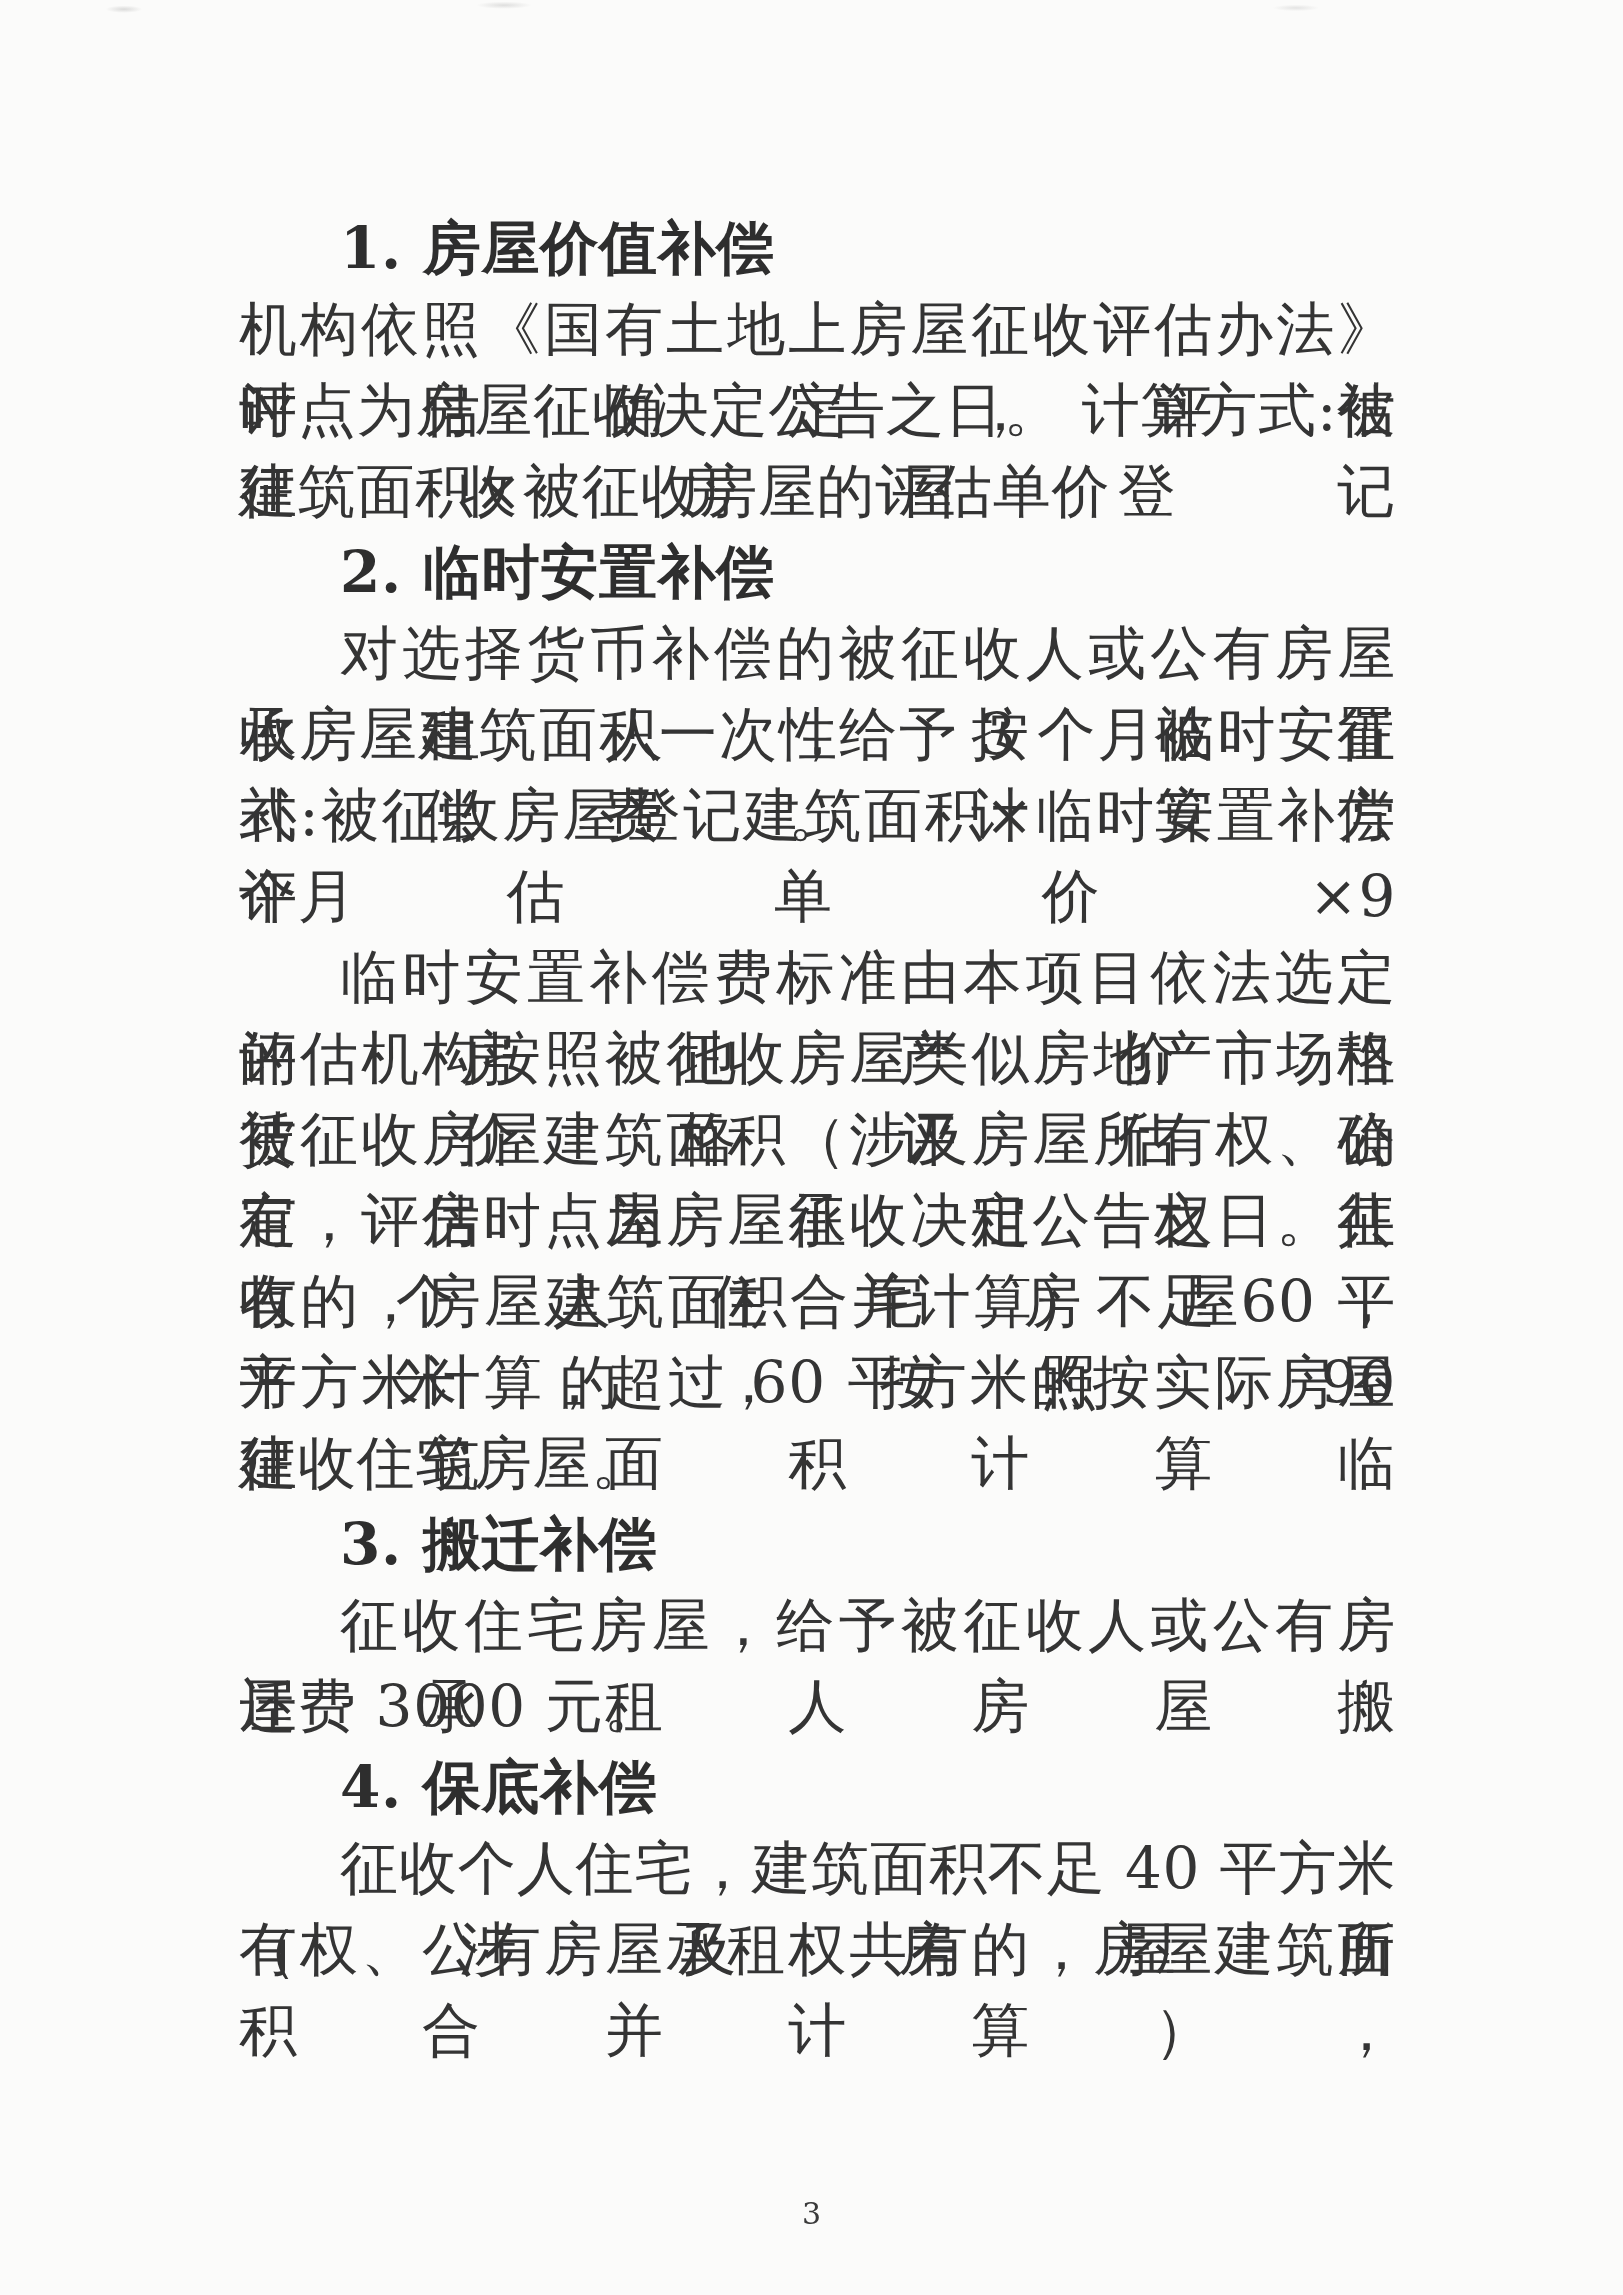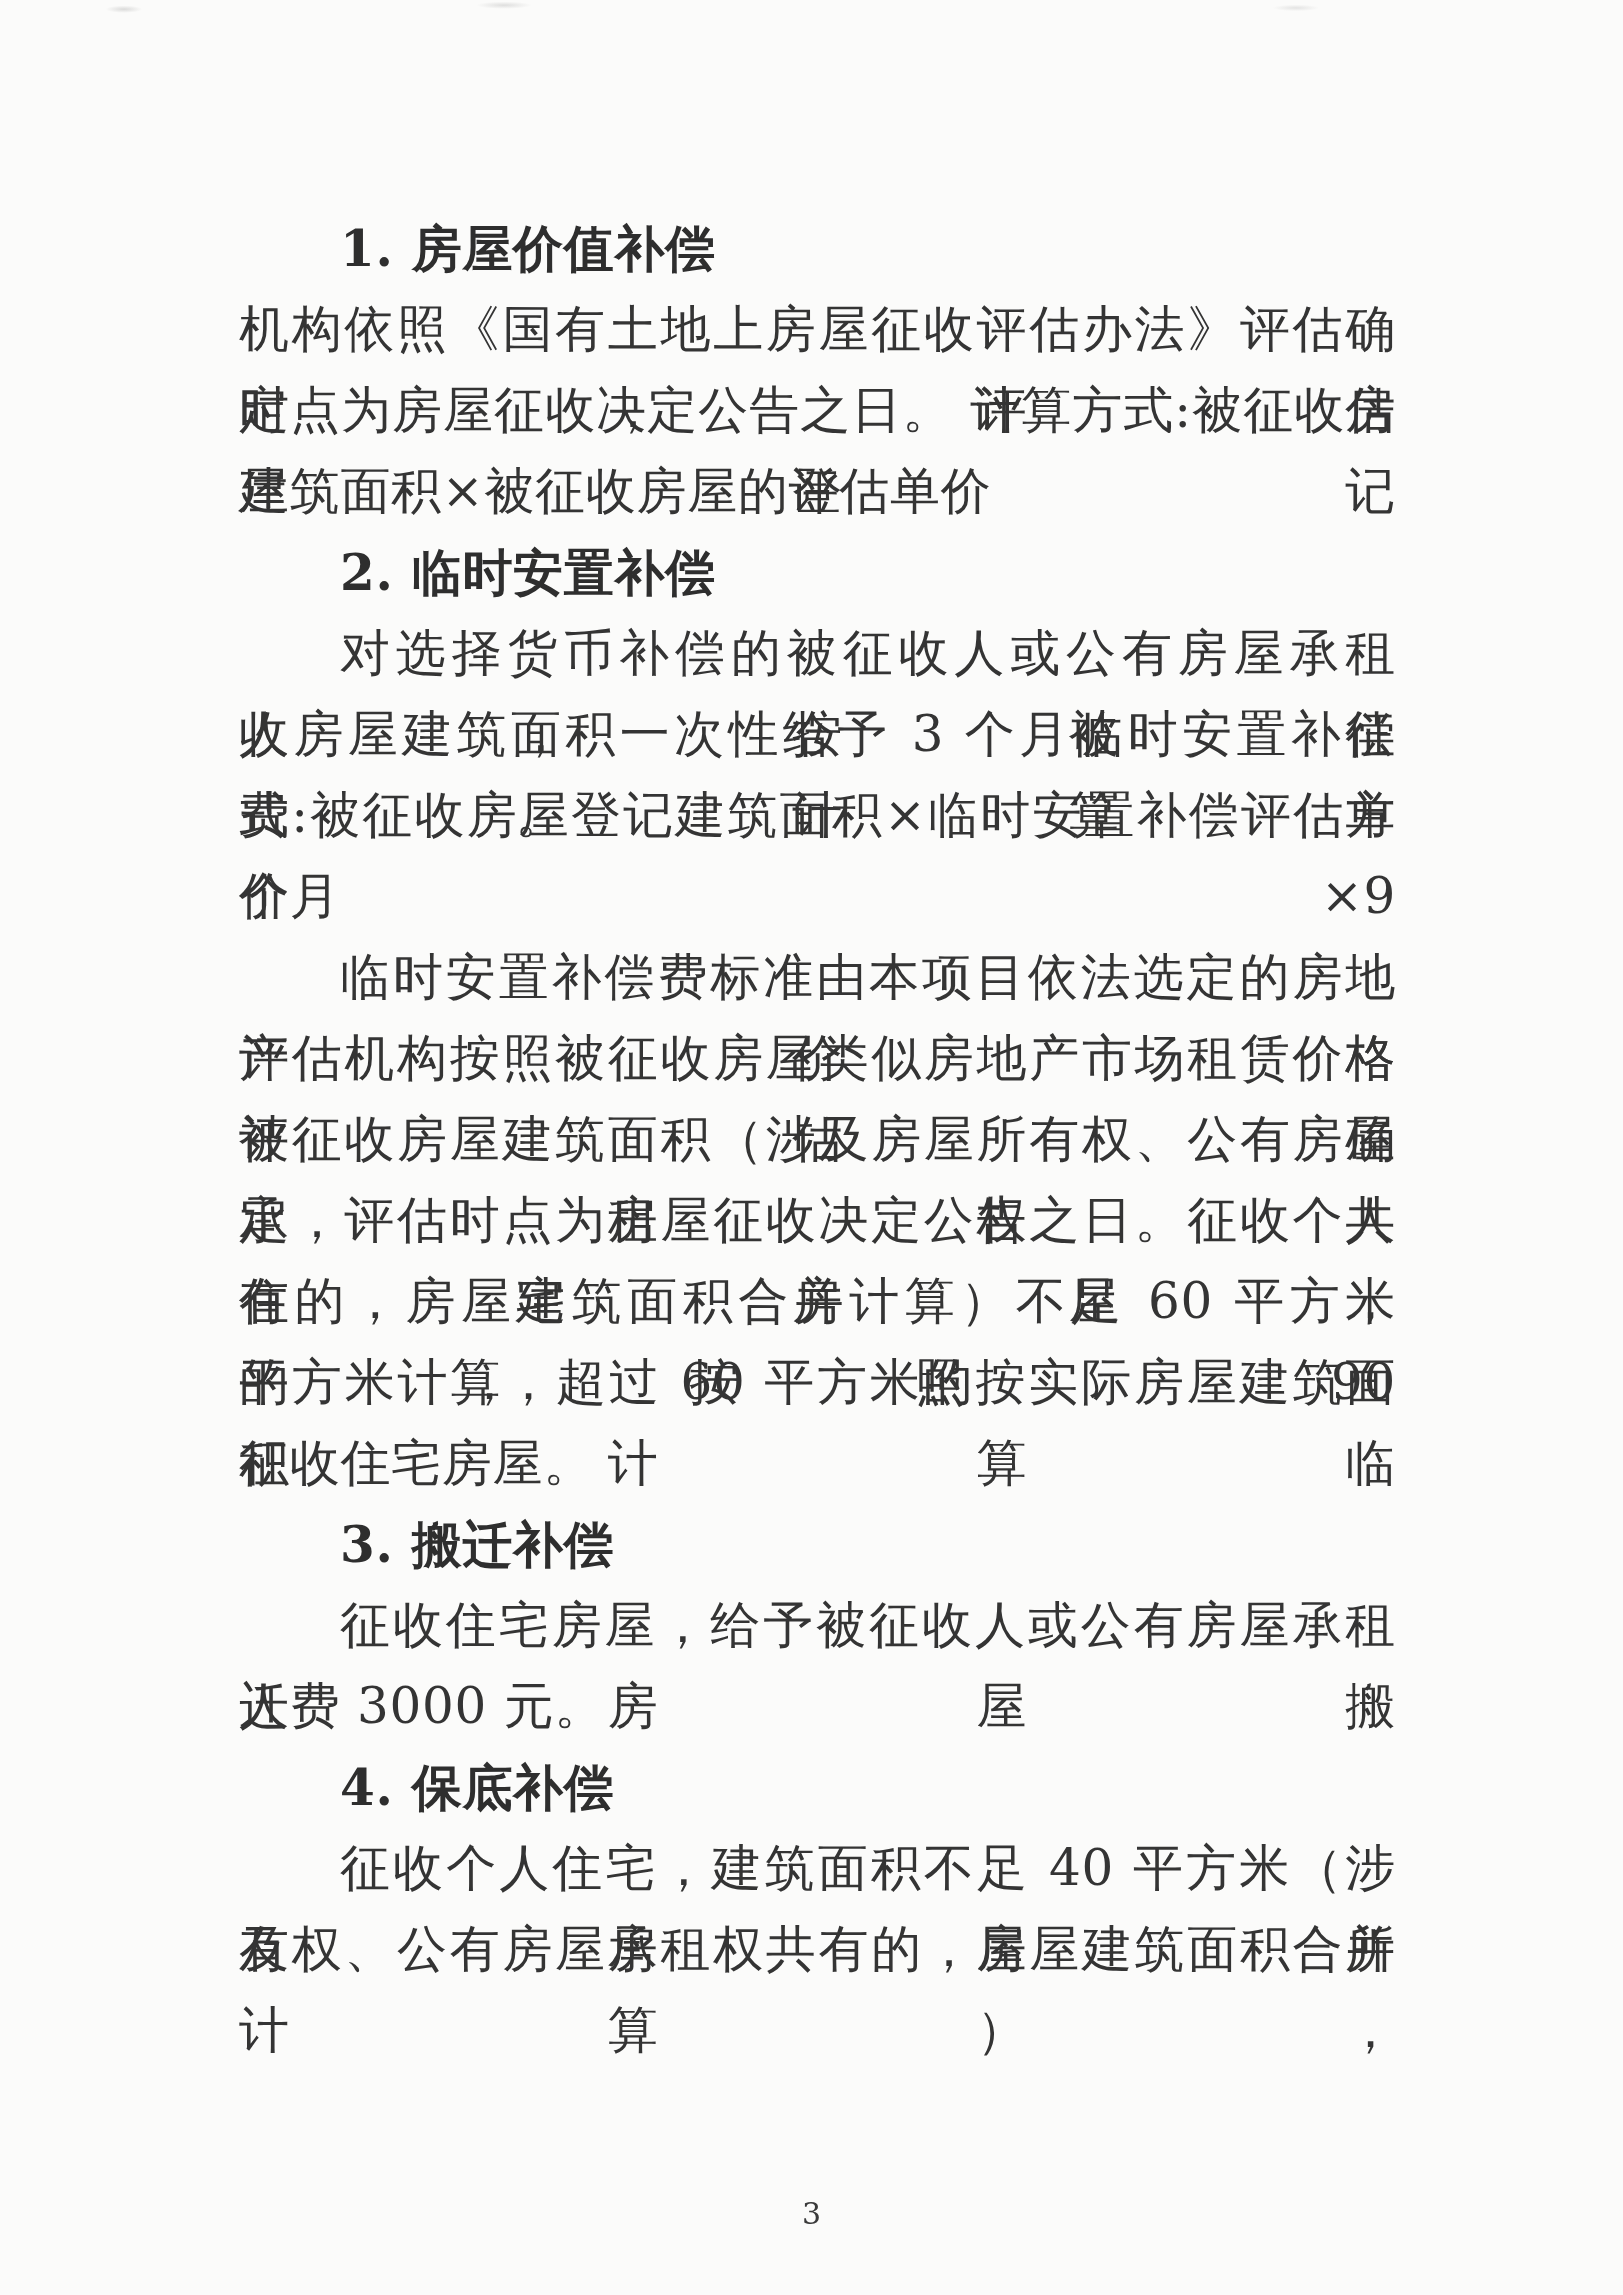--- a/index.html
+++ b/index.html
@@ -18,21 +18,21 @@
   }
   .textblock {
     position: absolute;
     left: 239px;
     top: 208px;
     width: 1157px;
   }
   .line, .heading {
     height: 81px;
     line-height: 81px;
-    font-size: 50px;
+    font-size: 58px;
     letter-spacing: 0.7px;
   }
   .heading {
     font-weight: 700;
     padding-left: 101px;
     color: #2e2e2e;
   }
   .just {
     text-align: justify;
     text-align-last: justify;

